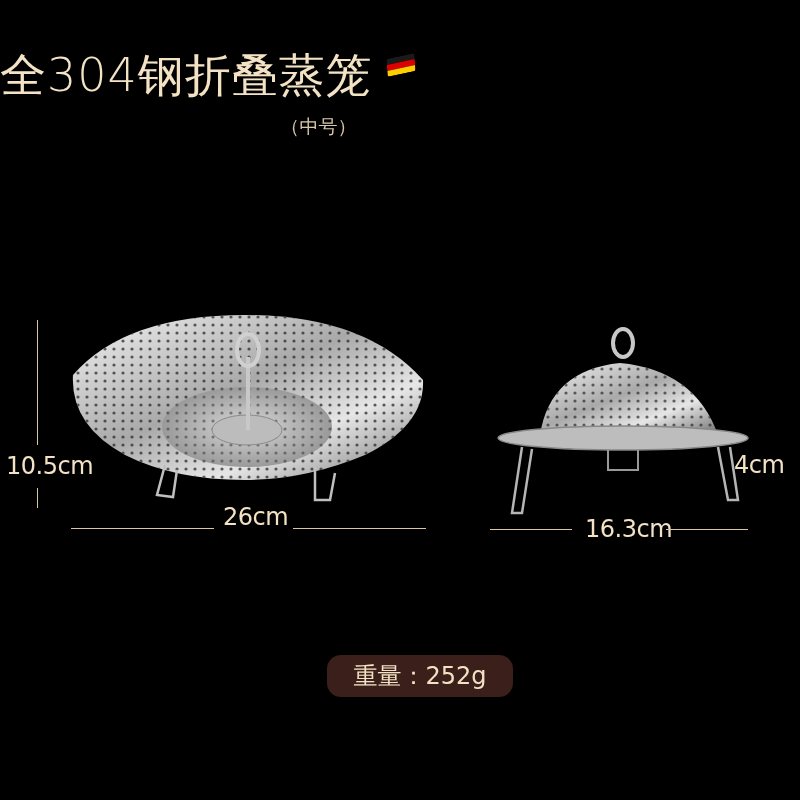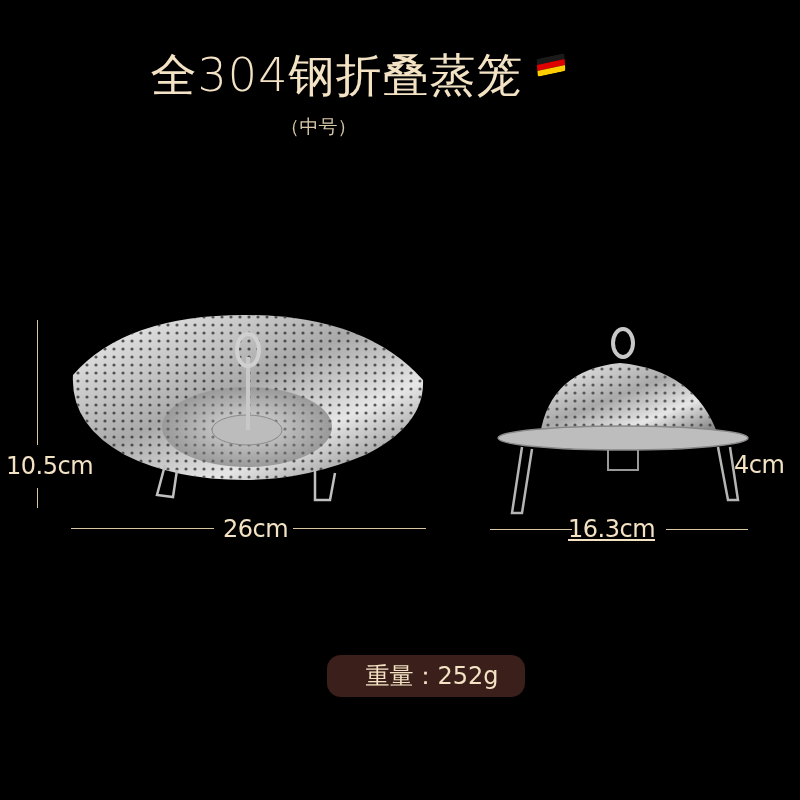--- a/index.html
+++ b/index.html
@@ -1,39 +1,39 @@
 <!DOCTYPE html>
 <html><head>
   <meta charset="utf-8">
   <style>
     html, body { margin: 0; padding: 0; }
     body {
       width: 800px; height: 800px; background: #000; position: relative; overflow: hidden;
       font-family: "DejaVu Sans", "Liberation Sans", sans-serif;
     }
     .title {
-      position: absolute; top: 40px; left: 0; width: 716px; text-align: center;
+      position: absolute; top: 40px; left: 0; width: 716px; text-align: left;
       color: #f3e3c4; font-size: 46px; font-weight: 300; letter-spacing: 1px; line-height: 70px;
     }
     .title .flag {
       display: inline-block; width: 28px; height: 18px; vertical-align: top; margin-top: 16px; margin-left: 14px;
       transform: skewY(-8deg) rotate(-4deg); border-radius: 2px; overflow: hidden;
     }
     .flag .stripe { display: block; height: 6px; }
     .subtitle {
       position: absolute; top: 112px; left: 0; width: 637px; text-align: center;
       color: #d8c8aa; font-size: 19px; line-height: 28px;
     }
     .dim-text { position: absolute; color: #f3e3c4; font-size: 24px; line-height: 24px; letter-spacing: -0.5px; }
     .line { position: absolute; background: #d9c6a0; }
     .product { position: absolute; }
     .badge {
       position: absolute; left: 327px; top: 655px; width: 186px; height: 42px;
       background: #3b1f1a; border-radius: 14px; color: #f3e3c4;
-      font-size: 24px; line-height: 42px; text-align: center; padding-left: 12px;
+      font-size: 24px; line-height: 42px; text-align: center;
     }
   </style>
 </head>
 <body>
 
 <div class="title">
   <span>全304钢折叠蒸笼</span><span class="flag"><span class="stripe" style="background:#1a1a1a"></span><span class="stripe" style="background:#dd0000"></span><span class="stripe" style="background:#ffce00"></span></span>
 </div>
 <div class="subtitle">（中号）</div>
 
@@ -62,31 +62,31 @@
   <ellipse cx="182" cy="122" rx="85" ry="40" fill="url(#inner)"></ellipse>
   <ellipse cx="182" cy="122" rx="85" ry="40" fill="url(#holes)" opacity="0.5"></ellipse>
   <ellipse cx="182" cy="125" rx="35" ry="15" fill="#bcbcbc" stroke="#8a8a8a"></ellipse>
   <line x1="183" y1="52" x2="183" y2="125" stroke="#c8c8c8" stroke-width="4"></line>
   <ellipse cx="183" cy="45" rx="11" ry="16" fill="none" stroke="#d0d0d0" stroke-width="4"></ellipse>
   <path d="M100 160 L92 190 L108 192 L112 165" fill="none" stroke="#c0c0c0" stroke-width="2.5"></path>
   <path d="M250 162 L250 195 L265 195 L270 168" fill="none" stroke="#c0c0c0" stroke-width="2.5"></path>
 </svg>
 
 <div class="line" style="left:71px; top:528px; width:143px; height:1px;"></div>
-<div class="dim-text" style="left:223px; top:517px;">26cm</div>
+<div class="dim-text" style="left:223px; top:505px;">26cm</div>
 <div class="line" style="left:293px; top:528px; width:133px; height:1px;"></div>
 
 <svg class="product" style="left:490px; top:325px;" width="265" height="190" viewBox="0 0 265 190">
   <path d="M50 110 Q60 45 130 38 Q205 45 228 110 Z" fill="url(#metal)"></path>
   <path d="M50 110 Q60 45 130 38 Q205 45 228 110 Z" fill="url(#holes)" opacity="0.7"></path>
   <ellipse cx="133" cy="18" rx="10" ry="14" fill="none" stroke="#c8c8c8" stroke-width="4"></ellipse>
   <ellipse cx="133" cy="113" rx="125" ry="12" fill="#bdbdbd" stroke="#888" stroke-width="1.5"></ellipse>
   <path d="M32 122 L22 188 L32 188 L42 124" fill="none" stroke="#b5b5b5" stroke-width="2.5"></path>
   <path d="M228 122 L238 175 L248 175 L240 122" fill="none" stroke="#b5b5b5" stroke-width="2.5"></path>
   <path d="M118 125 L118 145 L148 145 L148 125" fill="none" stroke="#999" stroke-width="2"></path>
 </svg>
 <div class="dim-text" style="left:734px; top:453px;">4cm</div>
 
 <div class="line" style="left:490px; top:529px; width:82px; height:1px;"></div>
-<div class="dim-text" style="left:568px; top:517px;text-decoration:underline;">16.3cm</div>
+<div class="dim-text" style="left:585px; top:517px;">16.3cm</div>
 <div class="line" style="left:666px; top:529px; width:82px; height:1px;"></div>
 
 <div class="badge">重量：252g</div>
 
 </body></html>

